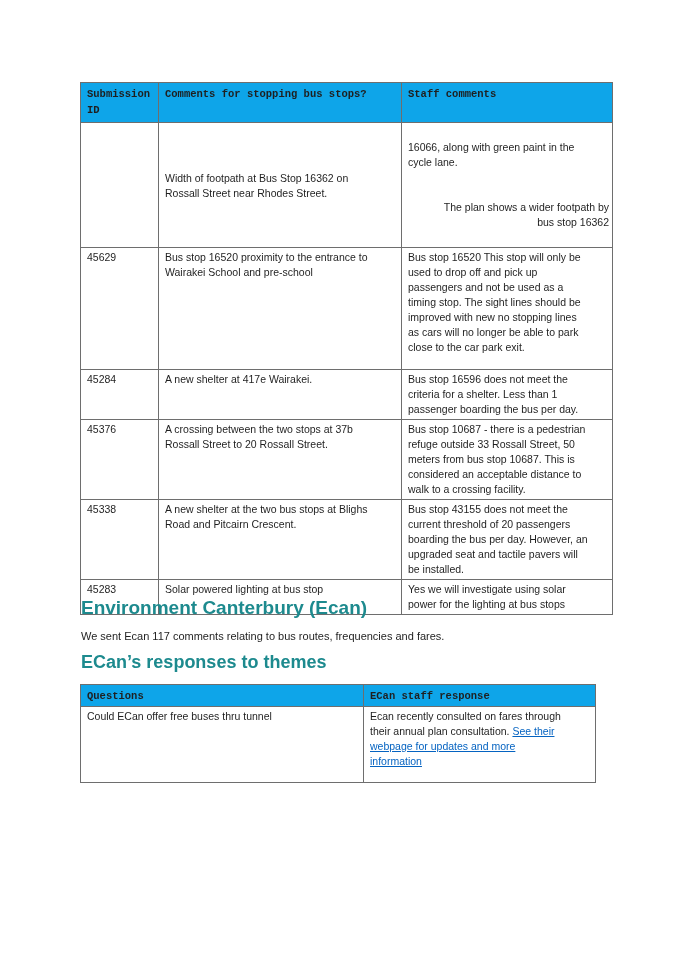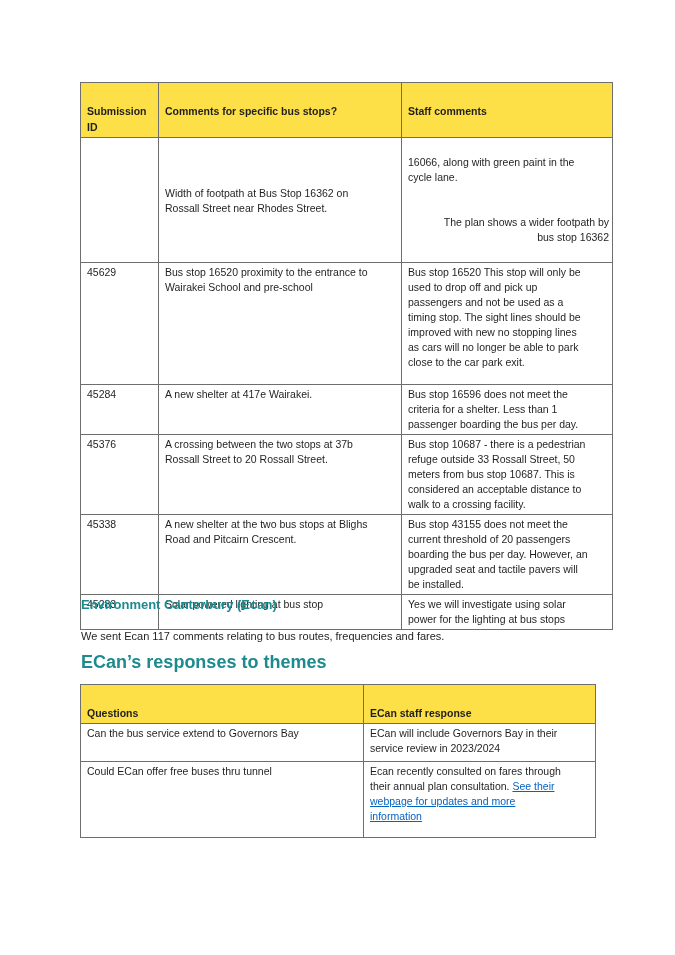--- a/index.html
+++ b/index.html
@@ -14,37 +14,37 @@
   th,td {
     border:1px solid #6e6e6e;
     vertical-align:top;
     font-size:10.5px;
     line-height:15px;
     padding:2px 3px 2px 6px;
     white-space:pre-line;
     overflow:hidden;
     text-align:left;
   }
-  th { background:#fde047; font-weight:bold; line-height:16px; padding-top:20px; }
+  th { background:#0ea5e9; font-weight:bold; line-height:16px; padding-top:3px;font-family:Liberation Mono, monospace; }
 
   #t1 { position:absolute; left:80px; top:82px; width:532px; }
   #t1 .hr  { height:40px; }
   #t1 .r0 { height:102px; }
   #t1 .r1 { height:122px; }
   #t1 .r2 { height:45px; }
   #t1 .r3 { height:78px; }
   #t1 .r4 { height:75px; }
   #t1 .r5 { height:33px; }
 
   .gap-top { margin-top:46px; }
   .para2 { margin-top:15px;text-align:right; }
 
   #h1 {
     position:absolute; left:81px; top:597px; margin:0;
-    font-size:13px; font-weight:bold; color:#1d8a8e;
+    font-size:19px; font-weight:bold; color:#1d8a8e;
   }
   #intro {
     position:absolute; left:81px; top:629px; margin:0;
     font-size:11px; line-height:15px; color:#1f1f1f;
   }
   #h2 {
     position:absolute; left:81px; top:652px; margin:0;
     font-size:18px; font-weight:bold; color:#1d8a8e;
   }
 
@@ -63,21 +63,21 @@
 
   <table id="t1">
     <colgroup>
         <col style="width:78px">
         <col style="width:243px">
         <col style="width:211px">
       </colgroup>
     <tbody>
         <tr class="hr">
       <th>Submission ID</th>
-      <th>Comments for specific bus stops?</th>
+      <th>Comments for stopping bus stops?</th>
       <th>Staff comments</th>
     </tr>
     <tr class="r0">
       <td></td>
       <td><div class="gap-top">Width of footpath at Bus Stop 16362 on
 Rossall Street near Rhodes Street.</div></td>
       <td>
         <div>16066, along with green paint in the
 cycle lane.</div>
         <div class="para2">The plan shows a wider footpath by
@@ -139,25 +139,20 @@
   <table id="t2">
     <colgroup>
         <col style="width:283px">
         <col style="width:232px">
       </colgroup>
     <tbody>
         <tr class="hr">
       <th>Questions</th>
       <th>ECan staff response</th>
     </tr>
-    <tr class="q0">
-      <td>Can the bus service extend to Governors Bay</td>
-      <td>ECan will include Governors Bay in their
-service review in 2023/2024</td>
-    </tr>
     <tr class="q1">
       <td>Could ECan offer free buses thru tunnel</td>
       <td><span>Ecan recently consulted on fares through
 their annual plan consultation. </span><a class="weblink">See their
 webpage for updates and more
 information</a></td>
     </tr>
   </tbody>
     </table>
 

